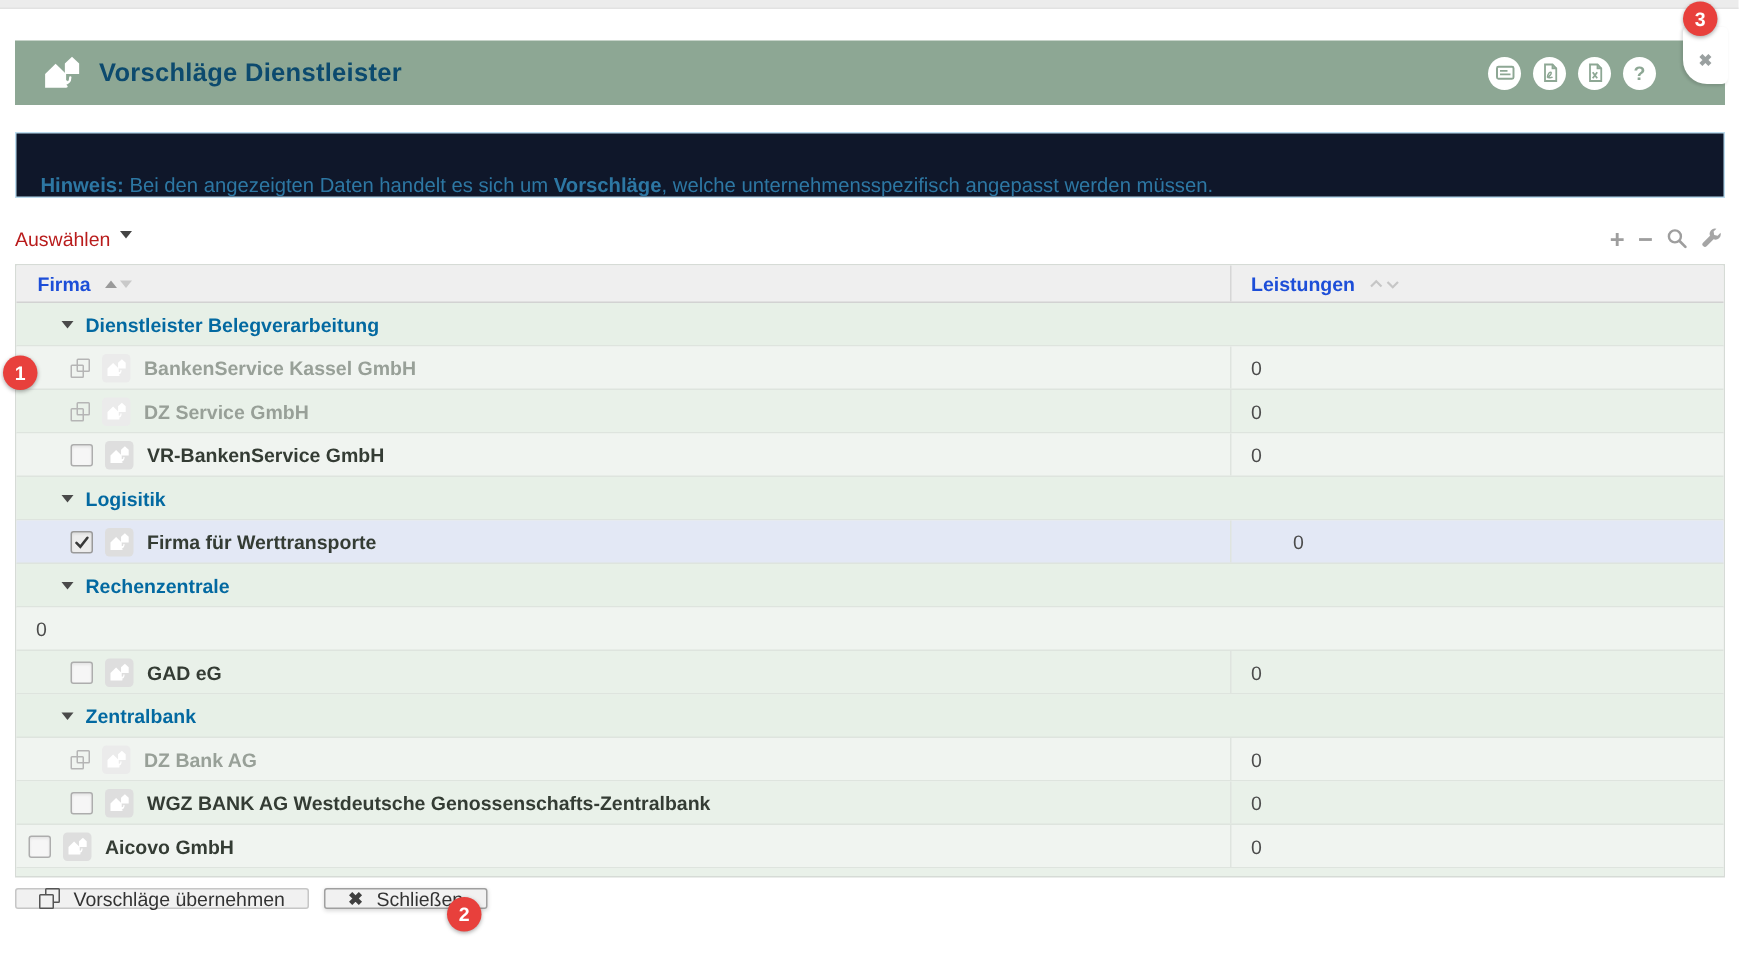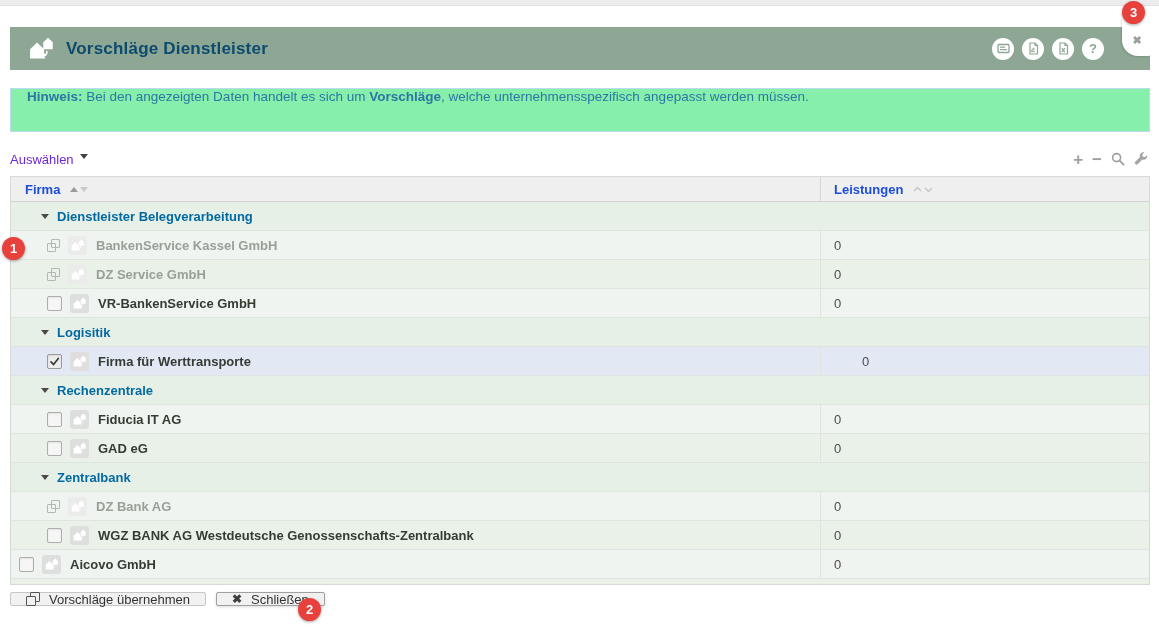--- a/index.html
+++ b/index.html
@@ -25,27 +25,27 @@
                 align-items:center; justify-content:center; cursor:pointer; }
   .circle-btn .glyph-q { color:#8da794; font-weight:bold; font-size:13px; line-height:1; }
 
   
   .close-tab { position:absolute; left:1122px; top:18px; width:30px; height:38px; background:#fff;
                border-radius:3px 3px 4px 16px; box-shadow:-1px 1px 2px rgba(0,0,0,.12);
                display:flex; align-items:flex-end; justify-content:center; cursor:pointer; z-index:5; }
   .close-tab .x { color:#9aa0a0; font-size:11px; font-weight:bold; margin-bottom:9px; }
 
   
-  .notice { margin-top:18px; height:44px; background:#86efac; border:1px solid #bcdcee;
-            display:flex; align-items:flex-start; padding-left:16px; font-size:13.5px; color:#2d77a3; }
+  .notice { margin-top:18px; height:44px; background:#0f172a; border:1px solid #bcdcee;
+            display:flex; align-items:flex-end; padding-left:16px; font-size:13.5px; color:#2d77a3; }
   .notice b { font-weight:bold; }
 
   
   .tbar { margin-top:14px; height:26px; display:flex; align-items:center; position:relative; }
-  .select-dd { font-size:13px; color:#6d28d9; display:flex; gap:6px; cursor:pointer; }
+  .select-dd { font-size:13px; color:#b91c1c; display:flex; gap:6px; cursor:pointer; }
   .dd-caret { width:0; height:0; border-left:4px solid transparent; border-right:4px solid transparent;
               border-top:5px solid #444; margin-top:2px; }
   .tbar-icons { position:absolute; right:2px; display:flex; align-items:center; gap:9px; }
   .ticon { color:#9e9e9e; font-size:17px; font-weight:bold; line-height:1; cursor:pointer; }
   .ticon svg { display:block; }
 
   
   .tbl { margin-top:4px; border:1px solid #d6dbd6; }
   .thead { display:flex; height:25px; background:#efefef; border-bottom:1px solid #d2d2d2; }
   .th { display:flex; align-items:center; font-weight:bold; font-size:13px; color:#1d4ed8; cursor:pointer; }
@@ -289,34 +289,20 @@
     </div>
     <div class="cell-leist">
       <span>0</span>
     </div>
   </div>
         <div class="trow group">
     <span class="grp-caret"></span>
     <span>Rechenzentrale</span>
   </div>
         <div class="trow item shade-light indent-grouped cb-unchecked">
-    <div class="cell-firma">
-      <span class="cb-box">
-        
-      </span>
-
-      <span class="tile">
-        <svg width="15" height="15" viewBox="0 0 20 20">
-          <path d="M2.2 10.2 L7.2 5.4 L12.2 10.2 L12.2 16.8 L2.2 16.8 Z" fill="#fff"></path>
-          <path d="M11.6 5.2 L15 2 L18.4 5.2 L18.4 10.2 L11.6 10.2 Z" fill="#fff"></path>
-          <path d="M14.2 11.8 c0 2.1 -1.3 3.2 -3 3.2 M12.4 13.8 l-1.2 1.2 1.2 1.2" stroke="#fff" stroke-width="1.1" fill="none" stroke-linecap="round"></path>
-        </svg>
-      </span>
-      <span class="company">Fiducia IT AG</span>
-    </div>
     <div class="cell-leist">
       <span>0</span>
     </div>
   </div>
         <div class="trow item shade-green indent-grouped cb-unchecked">
     <div class="cell-firma">
       <span class="cb-box">
         
       </span>
 

